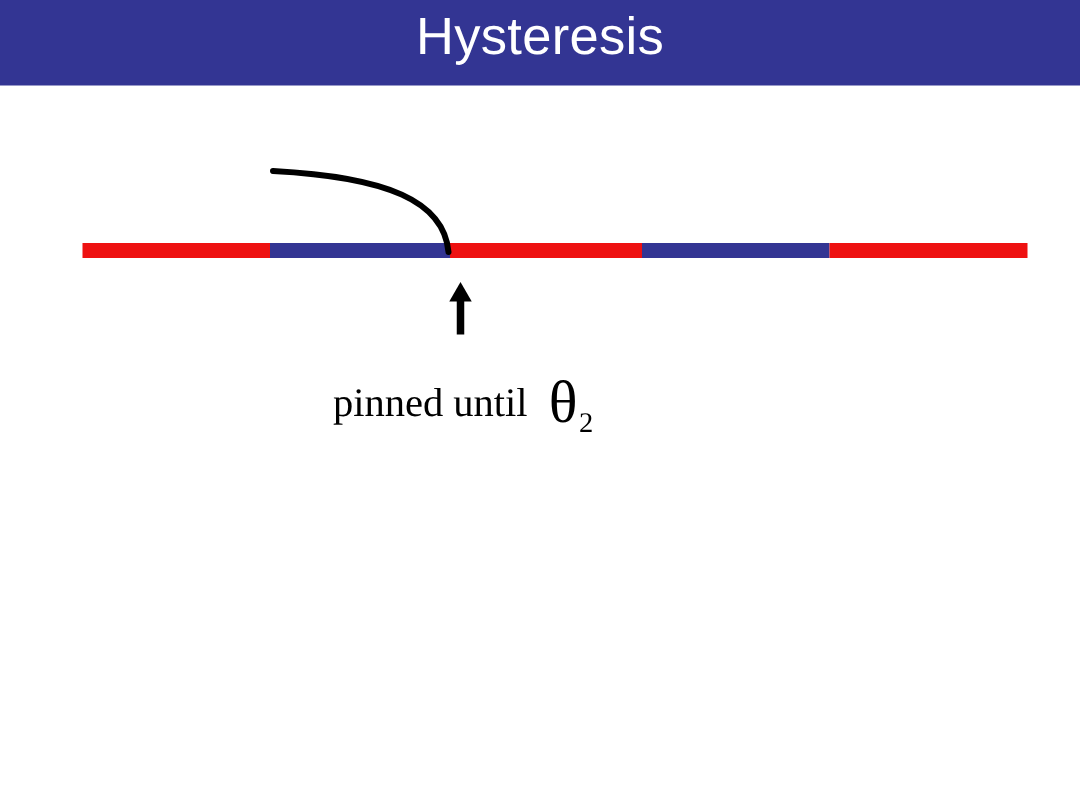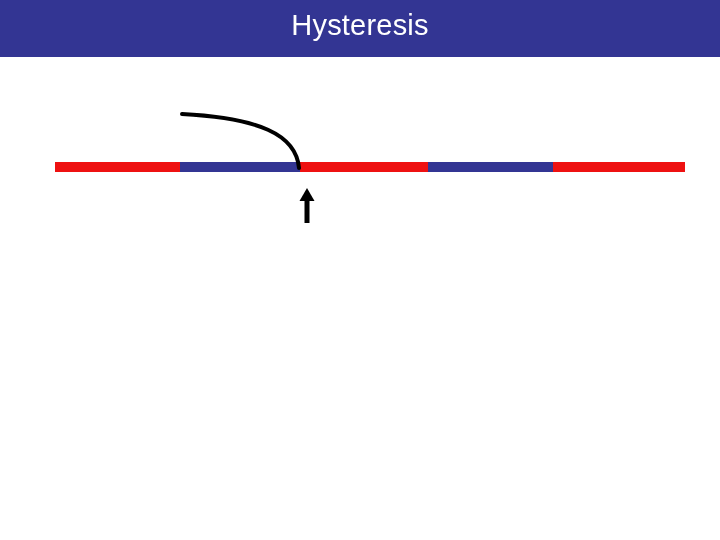--- a/index.html
+++ b/index.html
@@ -28,21 +28,21 @@
   #title-text {
     position: absolute;
     left: 0;
     top: 0;
     width: 720px;
     height: 57px;
     line-height: 50px;
     text-align: center;
     color: #ffffff;
     font-family: "Liberation Sans", sans-serif;
-    font-size: 29px;
+    font-size: 35px;
     font-weight: 400;
     letter-spacing: 0.2px;
     white-space: nowrap;
   }
 
   
   #bar {
     position: absolute;
     left: 55px;
     top: 162px;
@@ -114,14 +114,17 @@
   </div>
 
   <svg id="arc-wrap" width="720" height="540" viewBox="0 0 720 540">
     <path id="arc-path" fill="none" stroke="#000000" stroke-width="4" stroke-linecap="round" d="M 182 114 C 258 118, 296 134, 299 168"></path>
     <g id="arrow-group">
       <rect id="arrow-shaft" fill="#000000" x="304.5" y="197" width="5" height="26"></rect>
       <polygon id="arrow-head" fill="#000000" points="307,188 299.5,201 314.5,201"></polygon>
     </g>
   </svg>
 
+  <div id="caption" style="color: rgb(0, 0, 0);">
+    <span class="label">pinned until</span><span class="sym">θ</span><span class="sub">2</span>
+  </div>
 
 </div>
 
 </body></html>

